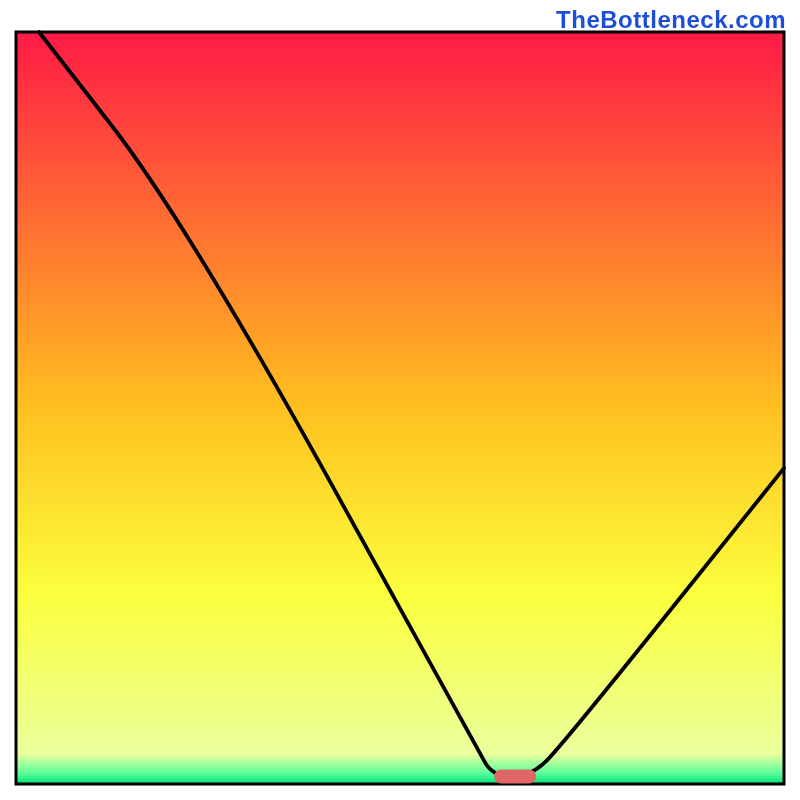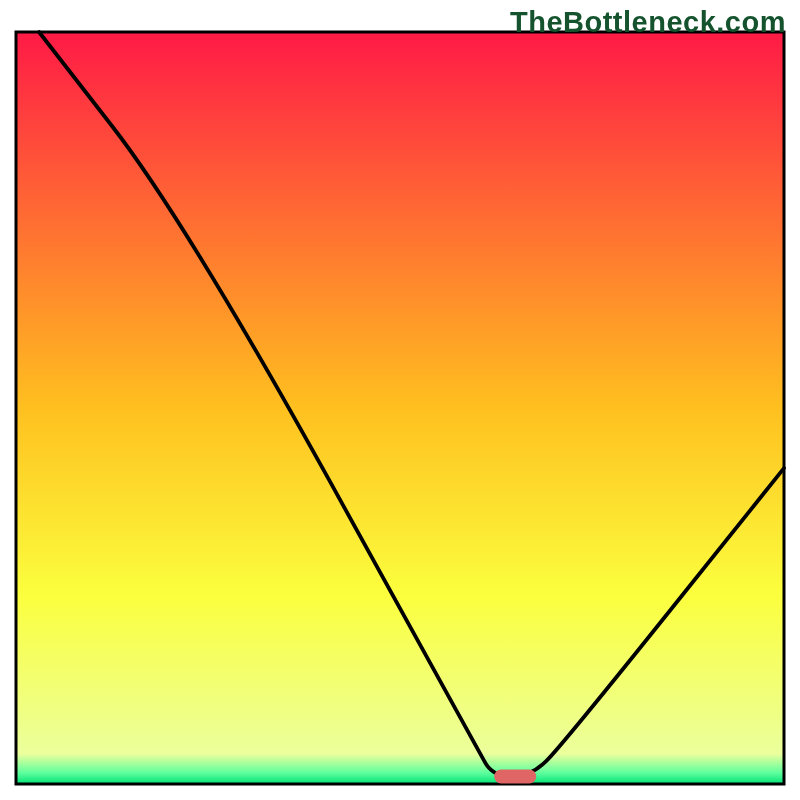--- a/index.html
+++ b/index.html
@@ -13,23 +13,23 @@
   }
   .chart-container {
     position: relative;
     width: 800px;
     height: 800px;
   }
   .watermark {
     position: absolute;
     top: 6px;
     right: 14px;
-    font-size: 29px;
+    font-size: 24px;
     font-weight: 600;
-    color: #14532d;
+    color: #1d4ed8;
     letter-spacing: 0.5px;
     z-index: 10;
   }
   svg {
     display: block;
   }
 </style>
 </head>
 <body>
 

